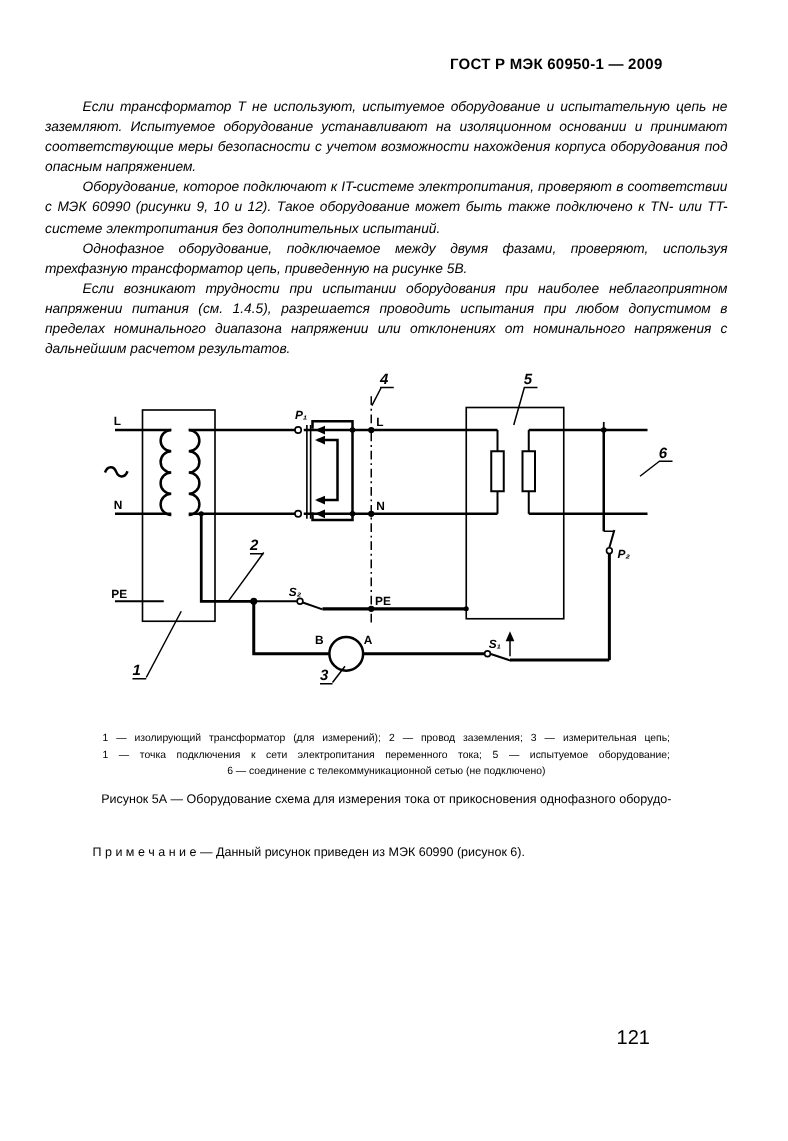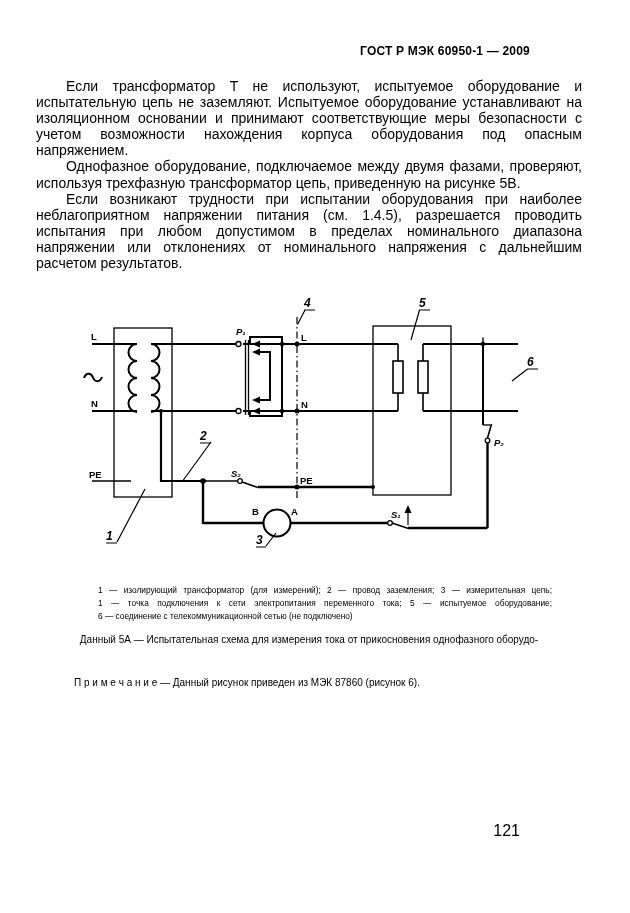--- a/index.html
+++ b/index.html
@@ -12,36 +12,37 @@
     overflow:hidden;
   }
   .page{position:absolute;left:0;top:0;width:578px;height:913px;background:#fff;}
   .doc-header{
     position:absolute;top:44px;right:48px;
     font-size:12px;font-weight:bold;letter-spacing:.2px;
     white-space:nowrap;
   }
   .body-text{
     position:absolute;left:36px;top:78px;width:546px;
-    font-size:14px;line-height:16.1px;
+    font-size:11px;line-height:16.1px;
+    font-style:italic;
     text-align:justify;
   }
   .body-text p{margin:0;text-indent:30px;}
   .figure-svg{position:absolute;left:70px;top:292px;width:500px;height:296px;}
   .figure-svg text{font-family:"Liberation Sans",sans-serif;}
   .lbl{font-size:9.5px;font-weight:bold;}
   .lbl-it{font-size:9.5px;font-weight:bold;font-style:italic;}
   .callout{font-size:12px;font-weight:bold;font-style:italic;}
   .legend{
-    position:absolute;left:52px;top:584px;width:546px;
+    position:absolute;left:36px;top:584px;width:546px;
     font-size:8.3px;line-height:13px;font-style:normal;
   }
   .legend-line{padding:0 46px;}
   .legend-line.justify{text-align:justify;text-align-last:justify;}
-  .legend-line.center{}
+  .legend-line.center{text-align:center;}
   .caption{
     position:absolute;left:36px;top:631px;width:546px;
     font-size:10px;line-height:18px;text-align:center;
   }
   .note{
     position:absolute;left:74px;top:676px;width:500px;
     font-size:10px;line-height:14px;
   }
   .page-number{
     position:absolute;top:822px;right:58px;
@@ -50,20 +51,21 @@
 </style>
 </head>
 <body>
 
 <div class="page">
 
   <div class="doc-header">ГОСТ Р МЭК 60950-1 — 2009</div>
 
   <div class="body-text">
     <p>Если трансформатор Т не используют, испытуемое оборудование и испытательную цепь не заземляют. Испытуемое оборудование устанавливают на изоляционном основании и принимают соответствующие меры безопасности с учетом возможности нахождения корпуса оборудования под опасным напряжением.</p>
+    <p>Оборудование, которое подключают к IT-системе электропитания, проверяют в соответствии с МЭК 60990 (рисунки 9, 10 и 12). Такое оборудование может быть также подключено к TN- или TT-системе электропитания без дополнительных испытаний.</p>
     <p>Однофазное оборудование, подключаемое между двумя фазами, проверяют, используя трехфазную трансформатор цепь, приведенную на рисунке 5В.</p>
     <p>Если возникают трудности при испытании оборудования при наиболее неблагоприятном напряжении питания (см. 1.4.5), разрешается проводить испытания при любом допустимом в пределах номинального диапазона напряжении или отклонениях от номинального напряжения с дальнейшим расчетом результатов.</p>
   </div>
 
   <svg class="figure-svg" viewBox="70 292 500 296" xmlns="http://www.w3.org/2000/svg">
     <g stroke="#000" fill="none">
 
       <rect x="114" y="328" width="58" height="169" stroke-width="1.3"></rect>
       <path d="M84,378 c2,-5.5 7,-5.5 9,-0.5 c2,5 7,5 9,-0.5" stroke-width="2"></path>
       <path d="M92,344 H137" stroke-width="2"></path>
@@ -164,20 +166,20 @@
     </g>
   </svg>
 
   <div class="legend">
     <div class="legend-line justify">1 — изолирующий трансформатор (для измерений); 2 — провод заземления; 3 — измерительная цепь;</div>
     <div class="legend-line justify">1 — точка подключения к сети электропитания переменного тока; 5 — испытуемое оборудование;</div>
     <div class="legend-line center">6 — соединение с телекоммуникационной сетью (не подключено)</div>
   </div>
 
   <div class="caption">
-    <div>Данный 5А — Испытательная схема для измерения тока от прикосновения однофазного оборудо-</div>
+    <div>Рисунок 5А — Оборудование схема для измерения тока от прикосновения однофазного оборудо-</div>
   </div>
 
-  <div class="note">П р и м е ч а н и е — Данный рисунок приведен из МЭК 87860 (рисунок 6).</div>
+  <div class="note">П р и м е ч а н и е — Данный рисунок приведен из МЭК 60990 (рисунок 6).</div>
 
   <div class="page-number">121</div>
 
 </div>
 
 </body></html>

